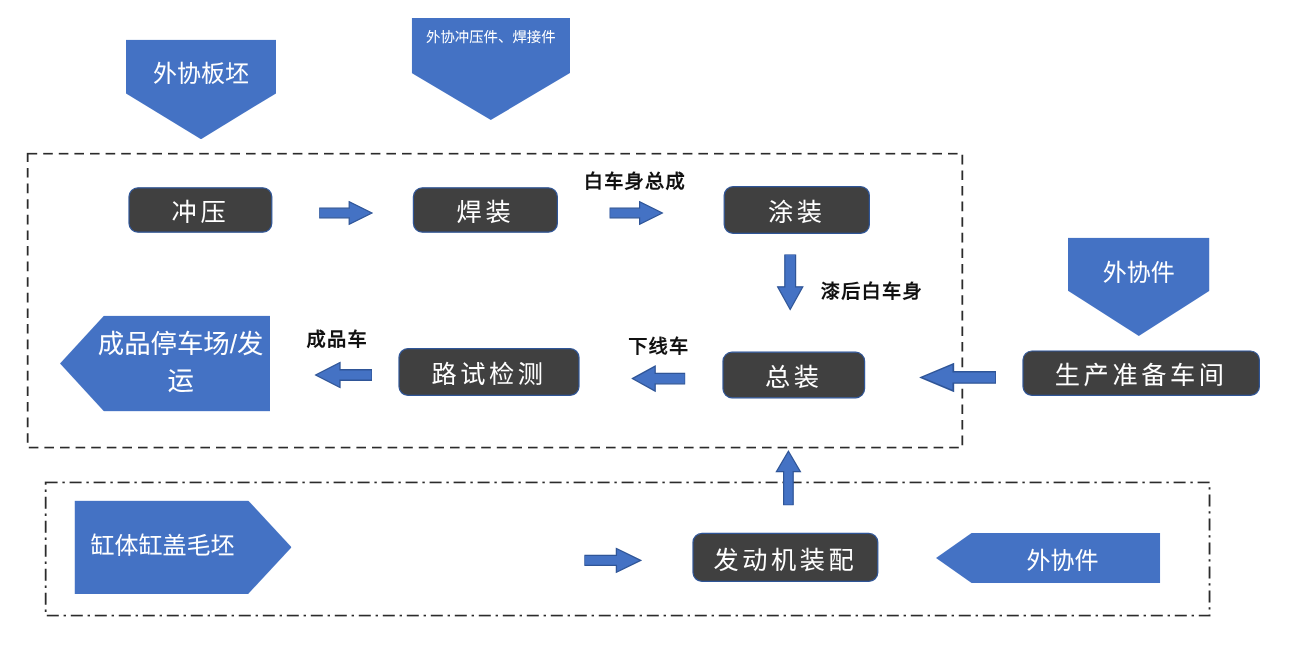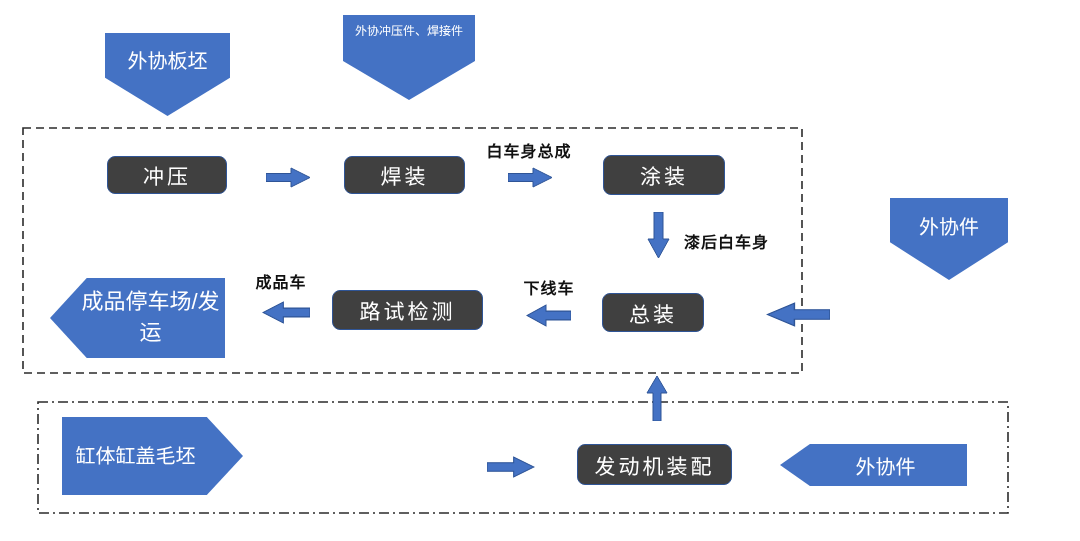--- a/index.html
+++ b/index.html
@@ -80,21 +80,21 @@
   </div>
 
   <div class="abs" style="left:647px;top:212px;width:23px;height:47px;">
     <svg class="arrow-svg" viewBox="0 0 23 47" preserveAspectRatio="none">
       <polygon points="7,0 7,27 1,27 11.5,46 22,27 16,27 16,0"></polygon>
     </svg>
   </div>
 
   <div class="abs edge-label" style="left:684px;top:229px;width:120px;text-align:left;">漆后白车身</div>
 
-  <div class="abs pent pent-left" style="left:50px;top:278px;width:175px;height:80px;font-size:22px;line-height:1.4;padding-left:26px;">
+  <div class="abs pent pent-left" style="left:50px;top:263px;width:175px;height:80px;font-size:22px;line-height:1.4;padding-left:26px;">
     <span>成品停车场/发运</span>
   </div>
 
   <div class="abs edge-label" style="left:245px;top:269px;width:72px;">成品车</div>
 
   <div class="abs" style="left:262px;top:301px;width:48px;height:23px;">
     <svg class="arrow-svg" viewBox="0 0 45 21" preserveAspectRatio="none">
       <polygon points="45,6.5 20,6.5 20,1 1,10.5 20,20 20,14.5 45,14.5"></polygon>
     </svg>
   </div>
@@ -104,30 +104,33 @@
   </div>
 
   <div class="abs edge-label" style="left:517px;top:275px;width:64px;">下线车</div>
 
   <div class="abs" style="left:526px;top:304px;width:45px;height:23px;">
     <svg class="arrow-svg" viewBox="0 0 45 21" preserveAspectRatio="none">
       <polygon points="45,6.5 20,6.5 20,1 1,10.5 20,20 20,14.5 45,14.5"></polygon>
     </svg>
   </div>
 
-  <div class="abs proc" style="left:602px;top:293px;width:102px;height:39px;">
+  <div class="abs proc" style="left:602px;top:293px;width:119px;height:39px;">
     <span>总装</span>
   </div>
 
   <div class="abs" style="left:766px;top:302px;width:64px;height:25px;">
     <svg class="arrow-svg" viewBox="0 0 45 21" preserveAspectRatio="none">
       <polygon points="45,6.5 20,6.5 20,1 1,10.5 20,20 20,14.5 45,14.5"></polygon>
     </svg>
   </div>
 
+  <div class="abs proc" style="left:852px;top:292px;width:198px;height:38px;">
+    <span>生产准备车间</span>
+  </div>
 
   <div class="abs pent pent-down" style="left:890px;top:198px;width:118px;height:82px;font-size:20px;padding-top:13px;">
     <span>外协件</span>
   </div>
 
   <div class="abs" style="left:37px;top:401px;width:972px;height:113px;">
     <svg class="container-svg" viewBox="0 0 972 113" preserveAspectRatio="none">
       <rect x="1" y="1" width="970" height="111" stroke-dasharray="10 4 2 4"></rect>
     </svg>
   </div>

